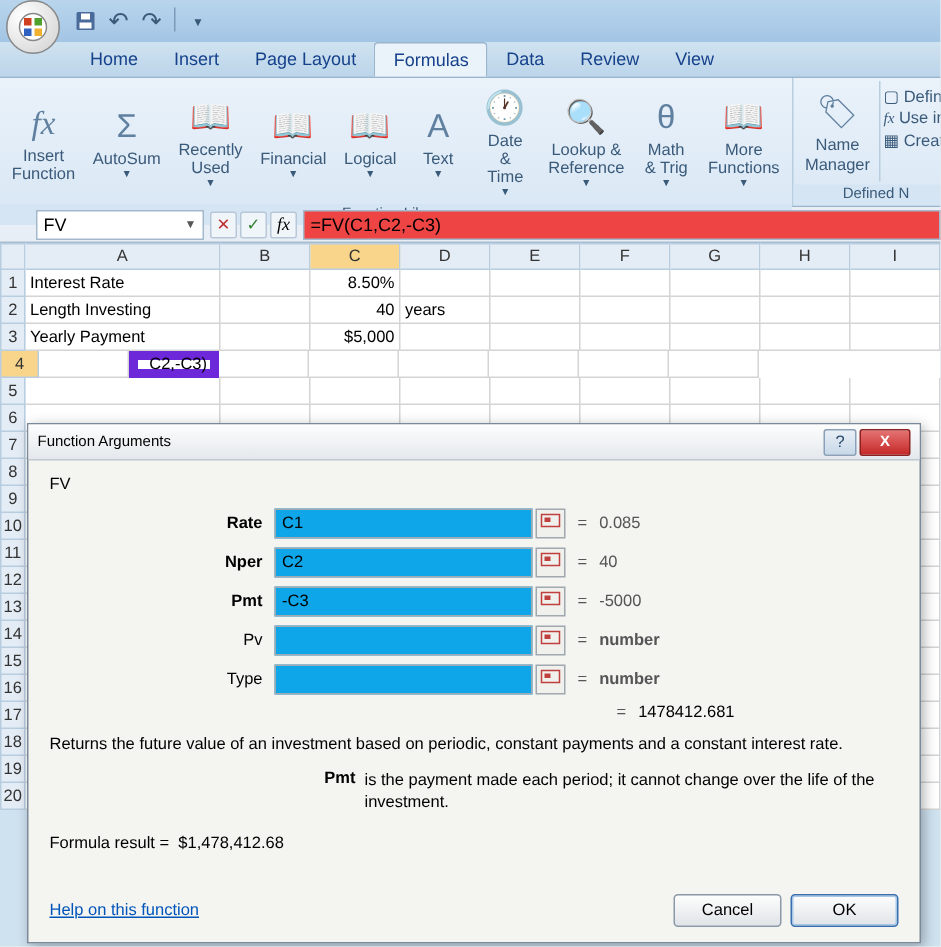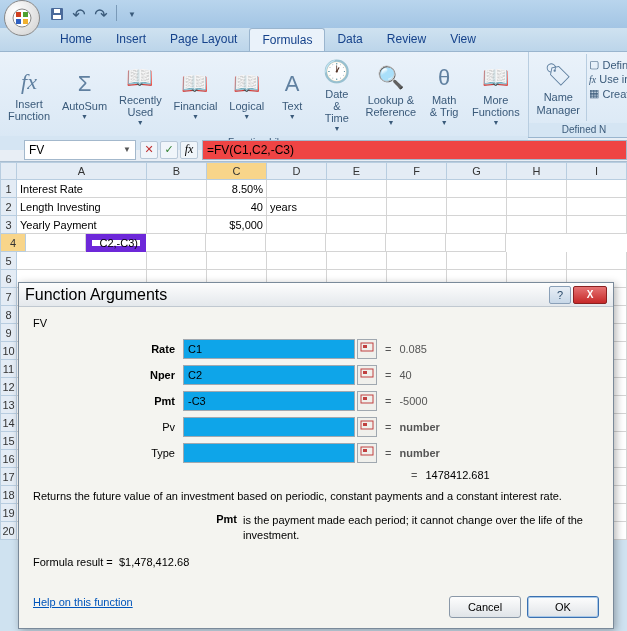--- a/index.html
+++ b/index.html
@@ -51,42 +51,42 @@
 .row-h.active { background: #f8d58a; }
 .cell { flex: 0 0 60px; border-right: 1px solid #d4d4d4; border-bottom: 1px solid #d4d4d4; font-size: 11px; padding: 1px 3px; display: flex; align-items: center; }
 .cell.wide { flex: 0 0 130px; }
 .cell.right { justify-content: flex-end; }
 .cell.bold { font-weight: bold; }
 .cell.cursor { border: 6px solid #6d28d9; padding: 0 2px; }
 
 
 .dialog { position: absolute; left: 18px; top: 282px; width: 596px; background: #f4f4f0; border: 1px solid #7a8a9a; box-shadow: 2px 2px 8px rgba(0,0,0,0.3); font-size: 11px; }
 .dlg-titlebar { height: 24px; background: linear-gradient(#fdfdfd, #e4e8ec); border-bottom: 1px solid #c0c8d0; display: flex; align-items: center; padding: 0 6px; justify-content: space-between; }
-.dlg-title { font-size: 16px; }
+.dlg-title { font-size: 10px; }
 .dlg-ctrls { display: flex; gap: 2px; }
 .dlg-help { width: 22px; height: 18px; background: linear-gradient(#e8eef5,#c8d8e8); border: 1px solid #8aa0b8; border-radius: 2px; display: flex; align-items: center; justify-content: center; font-size: 11px; color: #2a4a6a; }
 .dlg-close { width: 34px; height: 18px; background: linear-gradient(#e57373,#c62828); border: 1px solid #8a2020; border-radius: 2px; display: flex; align-items: center; justify-content: center; color: #fff; font-size: 10px; font-weight: bold; }
 .dlg-body { padding: 10px 14px; }
 .fn-name { font-size: 11px; margin-bottom: 10px; }
 .arg-row { display: flex; align-items: center; margin-bottom: 6px; }
 .arg-label { width: 150px; text-align: right; padding-right: 8px; }
 .arg-label.bold { font-weight: bold; }
 .arg-input { width: 172px; height: 20px; border: 1px solid #a0a8b0; background: #0ea5e9; padding: 1px 4px; font-size: 11px; }
 .arg-refbtn { width: 20px; height: 20px; border: 1px solid #a0a8b0; background: #f0f0ec; margin-left: 2px; display: flex; align-items: center; justify-content: center; }
 .arg-refbtn svg { width: 14px; height: 14px; }
 .arg-eq { margin: 0 8px; color: #555; }
 .arg-val { color: #555; }
 .arg-val.gray { font-weight: bold; }
 .result-row { text-align: left; padding-left: 370px; margin: 4px 0 8px; }
 .desc { margin-bottom: 10px; line-height: 1.3; }
 .param-desc { display: flex; margin-bottom: 14px; }
 .param-desc .pn { width: 210px; text-align: right; font-weight: bold; padding-right: 6px; }
 .param-desc .pd { flex: 1; line-height: 1.3; }
 .formula-result { margin-bottom: 24px; }
-.dlg-footer { display: flex; justify-content: space-between; align-items: flex-start; padding-top: 4px; gap: 48px; }
+.dlg-footer { display: flex; justify-content: space-between; align-items: center; padding-top: 4px; gap: 48px; }
 .help-link { color: #0055bb; text-decoration: underline; cursor: pointer; }
 .dlg-btns { display: flex; gap: 6px; }
 .dlg-btn { width: 72px; height: 22px; border: 1px solid #8a98a8; background: linear-gradient(#fdfdfd,#e0e4e8); border-radius: 3px; font-size: 11px; cursor: pointer; }
 .dlg-btn.primary { border: 1px solid #3a70b0; box-shadow: 0 0 0 1px #a8c8e8 inset; }
 </style>
 </head>
 <body>
 
 <div class="titlebar">
   <div class="office-btn">

